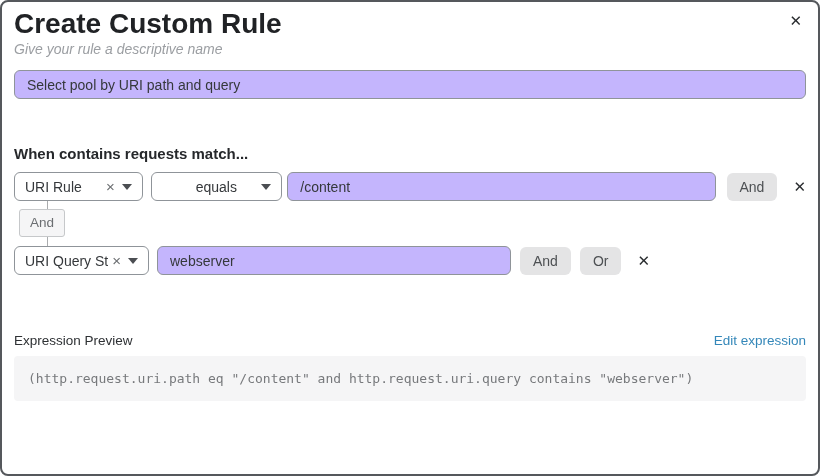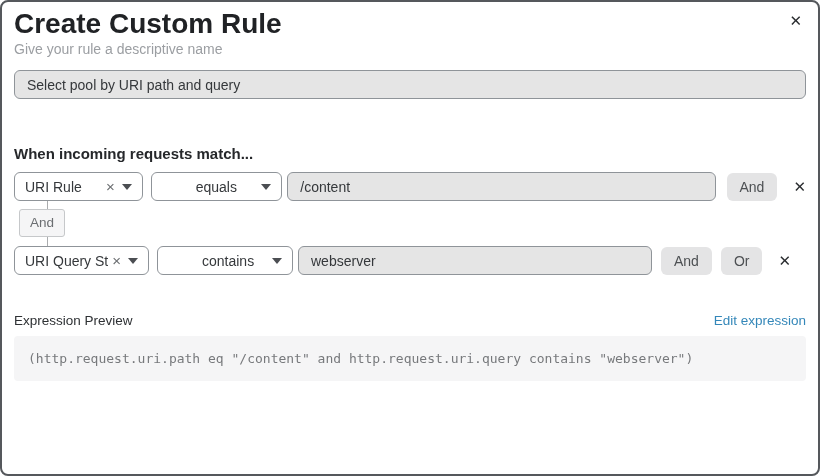--- a/index.html
+++ b/index.html
@@ -42,32 +42,33 @@
     font-size: 15px;
     line-height: 18px;
     color: #35383b;
     margin-top: 19px;
   }
   .hint {
     font-size: 14px;
     line-height: 17px;
     color: #9b9ea2;
     margin-top: 5px;
+    font-style: italic;
   }
   .text-input {
     display: block;
     width: 100%;
     height: 29px;
     border: 1px solid #8f9499;
     border-radius: 6px;
     padding: 0 12px;
     font-size: 14px;
     color: #35383b;
     font-family: inherit;
-    background: #e5e5e5;
+    background: #c4b5fd;
     outline: none;
   }
   .rule-name-input { margin-top: 12px; }
   .match-heading {
     margin-top: 46px;
     font-size: 15px;
     line-height: 18px;
     font-weight: 700;
     color: #26282b;
   }
@@ -161,21 +162,21 @@
     height: 28px;
     line-height: 26px;
     padding: 0 10px;
     border: 1px solid #c6c8ca;
     border-radius: 3px;
     background: #f5f5f6;
     font-size: 13.5px;
     color: #6b6e71;
   }
   .preview-header {
-    margin-top: 38px;
+    margin-top: 58px;
     display: flex;
     justify-content: space-between;
     align-items: flex-start;
   }
   .preview-label {
     font-size: 13.5px;
     color: #2e3134;
   }
   .edit-link {
     font-size: 13.5px;
@@ -202,21 +203,21 @@
 <body>
 
 <div class="modal">
 
   <h1 class="dialog-title">Create Custom Rule</h1>
   <button class="close-btn">✕</button>
 
   <div class="hint">Give your rule a descriptive name</div>
   <input type="text" class="text-input rule-name-input" value="Select pool by URI path and query" style="">
 
-  <div class="match-heading">When incoming requests match...</div>
+  <div class="match-heading">When contains requests match...</div>
 
 
   <div class="cond-row row-1">
     <div class="select-box field-select">
       <span class="select-label">URI Rule</span>
       <span class="clear-x">×</span>
       <span class="caret"></span>
     </div>
     <div class="select-box operator-select">
       <span class="select-label">equals</span>
@@ -232,24 +233,20 @@
     <div class="and-chip">And</div>
     <div class="line line-bottom"></div>
   </div>
 
   <div class="cond-row row-2">
     <div class="select-box field-select">
       <span class="select-label">URI Query St...</span>
       <span class="clear-x">×</span>
       <span class="caret"></span>
     </div>
-    <div class="select-box operator-select">
-      <span class="select-label">contains</span>
-      <span class="caret"></span>
-    </div>
     <input type="text" class="text-input value-input-2" value="webserver" style="">
     <button class="gray-btn and-btn-2">And</button>
     <button class="gray-btn or-btn-2">Or</button>
     <span class="remove-x">✕</span>
   </div>
 
   <div class="preview-header">
     <span class="preview-label">Expression Preview</span>
     <a class="edit-link">Edit expression</a>
   </div>

